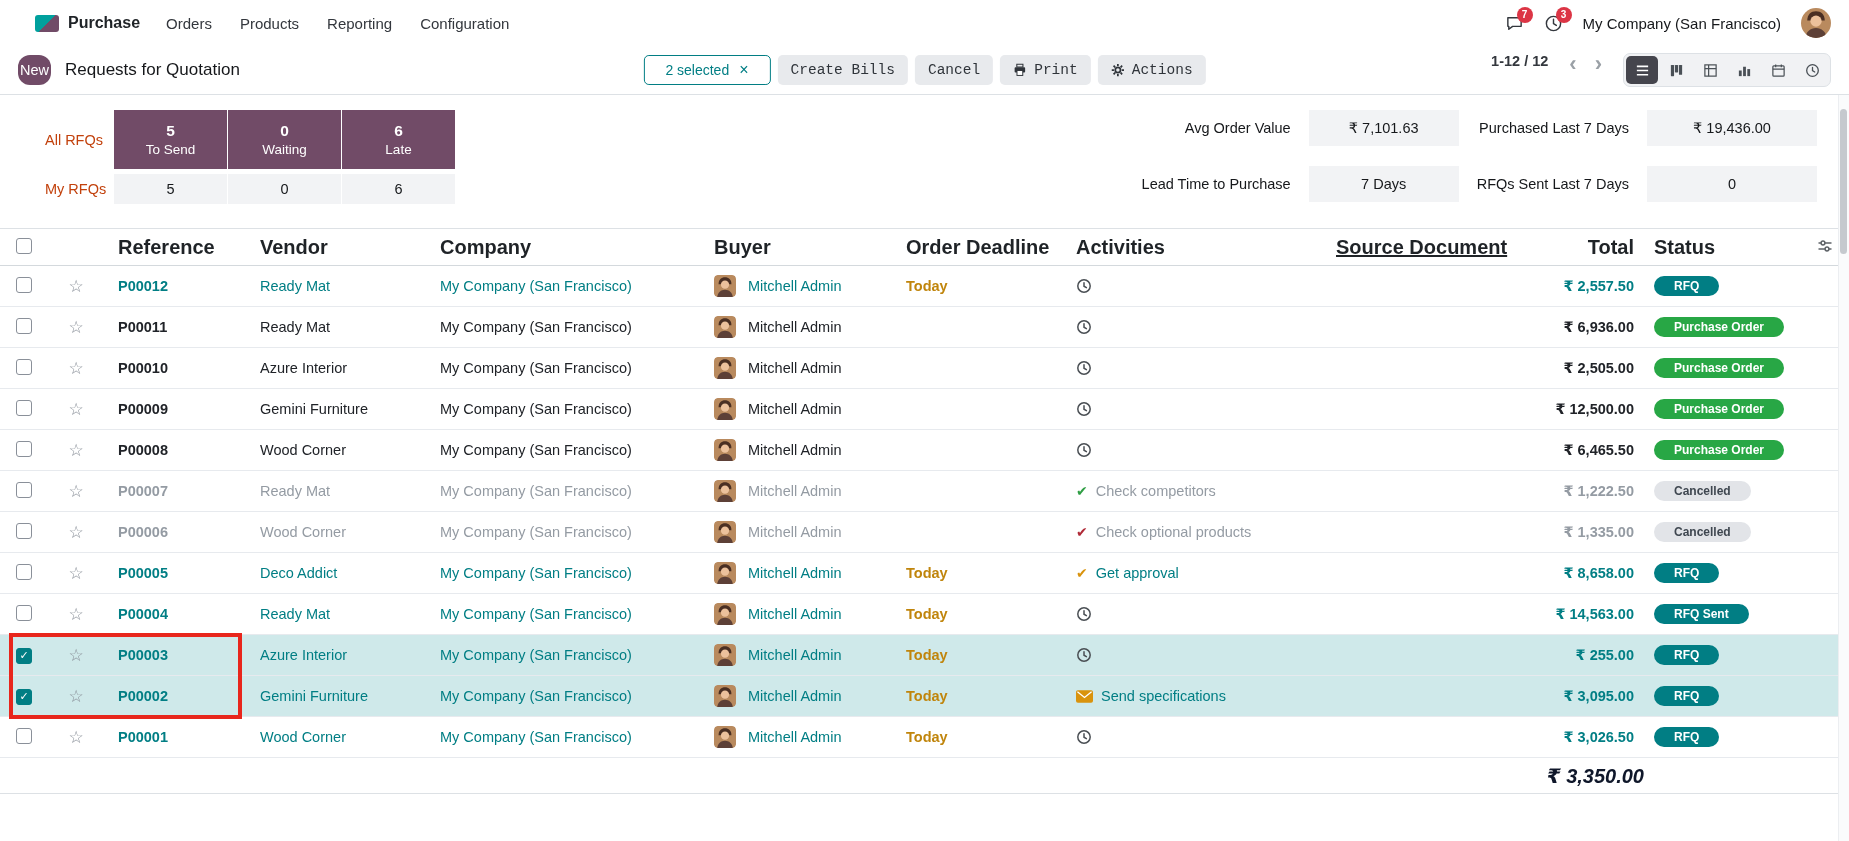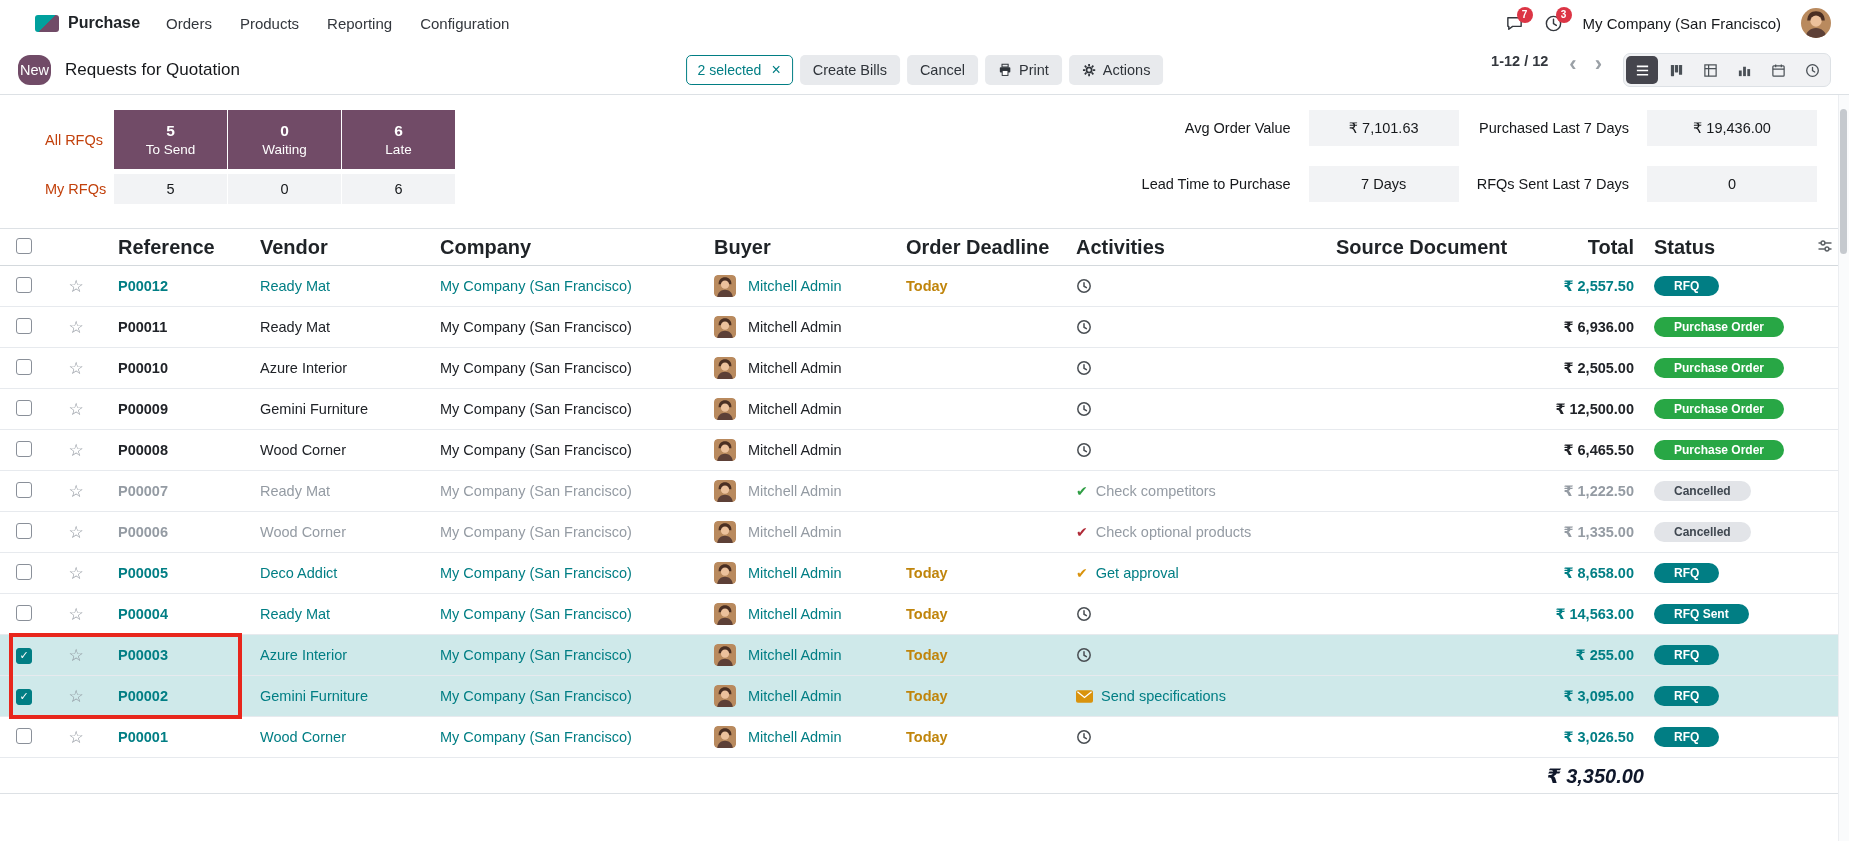--- a/index.html
+++ b/index.html
@@ -23,25 +23,25 @@
 
   
   .control-panel { height: 49px; display: flex; align-items: center; padding: 0 18px;
     border-bottom: 1px solid #dde1e5; position: relative; background: #fff; }
   .btn-new { background: #714B67; color: #fff; border: none; border-radius: 12px;
     padding: 7px 2px; font-size: 14.5px; font-weight: 500; cursor: pointer; font-family: inherit; }
   .cp-title { font-size: 17px; color: #16181b; margin-left: 14px; }
   .cp-center { position: absolute; left: 50%; transform: translateX(-50%);
     display: flex; align-items: center; gap: 7px; }
   .selection-pill { display: flex; align-items: center; gap: 10px; border: 1px solid #017e84;
-    color: #017e84; border-radius: 5px; padding: 6px 11px; font-size: 14px; font-weight: 500; background: #fff; }
+    color: #017e84; border-radius: 5px; padding: 6px 21px; font-size: 14px; font-weight: 500; background: #fff; }
   .selection-close { cursor: pointer; font-size: 16px; line-height: 1; color: #017e84; }
   .btn-secondary { background: #e8eaed; color: #2f343a; border: none; border-radius: 5px;
     padding: 7px 13px; font-size: 14.5px; cursor: pointer; display: flex; align-items: center; gap: 7px;
-    font-family: Liberation Sans, sans-serif; }
+    font-family: Liberation Mono, monospace; }
   .cp-right { margin-left: auto; display: flex; gap: 14px; font-weight: bold; }
   .pager-text { font-size: 14.5px; color: #33373d; }
   .pager-arrows { display: flex; gap: 4px; }
   .pager-arrow { font-size: 22px; color: #9aa0a6; line-height: 1; padding: 0 7px; cursor: pointer; }
   .view-switcher { display: flex; background: #f1f2f4; border: 1px solid #dde1e5; border-radius: 7px;
     padding: 2px; gap: 2px; }
   .vs-btn { width: 32px; height: 28px; display: flex; align-items: center; justify-content: center;
     border-radius: 5px; color: #4a5056; cursor: pointer; }
   .vs-btn.active { background: #45454d; color: #fff; }
 
@@ -65,21 +65,21 @@
   
   table { width: 1849px; border-collapse: collapse; table-layout: fixed; }
   thead th { height: 37px; border-top: 1px solid #dde1e5; border-bottom: 1px solid #d4d9dd;
     font-size: 20px; font-weight: 600; color: #1f2327; text-align: left; padding: 0 10px; white-space: nowrap; }
   tbody td { height: 41px; border-bottom: 1px solid #e7eaee; padding: 0 10px; font-size: 14.5px;
     white-space: nowrap; overflow: hidden; }
   tfoot td { height: 36px; border-bottom: 1px solid #dde1e5; }
   .col-check, th.col-check { text-align: center; padding: 0; }
   .col-star, th.col-star { text-align: center; padding: 0; }
   td.col-ref, th.col-ref { padding-left: 14px; font-weight: 600; }
-  th.col-source, td.col-source { text-align: right; }
+  th.col-source, td.col-source { text-align: right; text-decoration: underline; }
   th.col-total, td.col-total { text-align: right; font-weight: 600; }
   td.col-total { font-weight: 600; }
   th.col-gear { text-align: center; color: #5f6368; }
   tr.state-rfq { color: #017e84; }
   tr.state-po { color: #202328; }
   tr.state-muted { color: #949ba3; }
   tr.selected td { background: #cfe9ea; }
   .checkbox { display: inline-flex; width: 16px; height: 16px; border: 1px solid #8a9099; border-radius: 3px;
     background: #fff; align-items: center; justify-content: center; font-size: 11px; color: #fff; cursor: pointer; }
   .checkbox.checked { background: #017e84; border-color: #017e84; }

